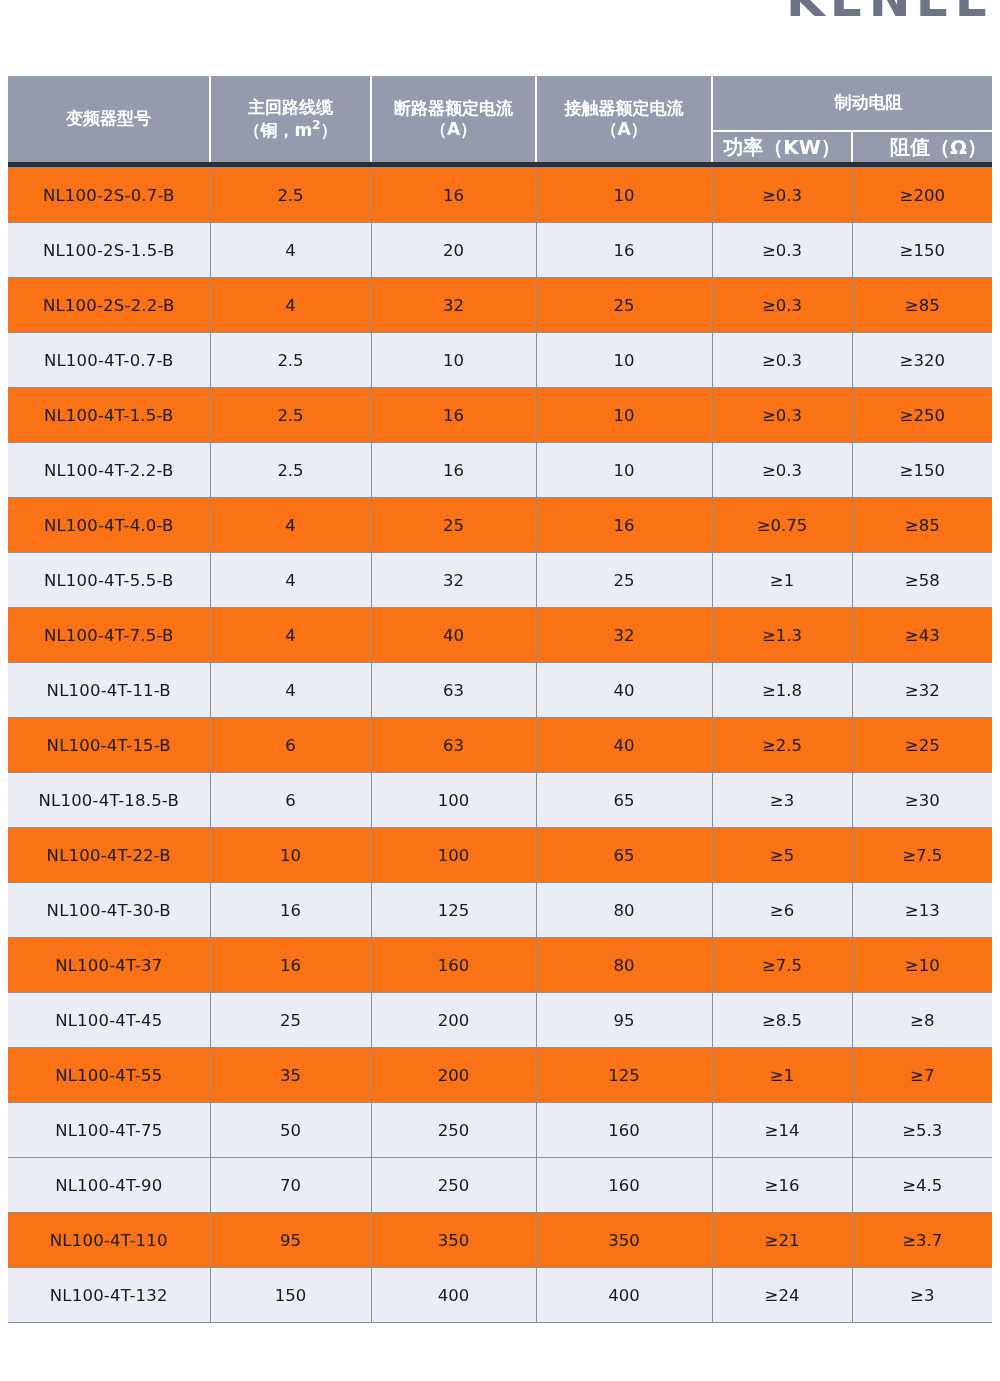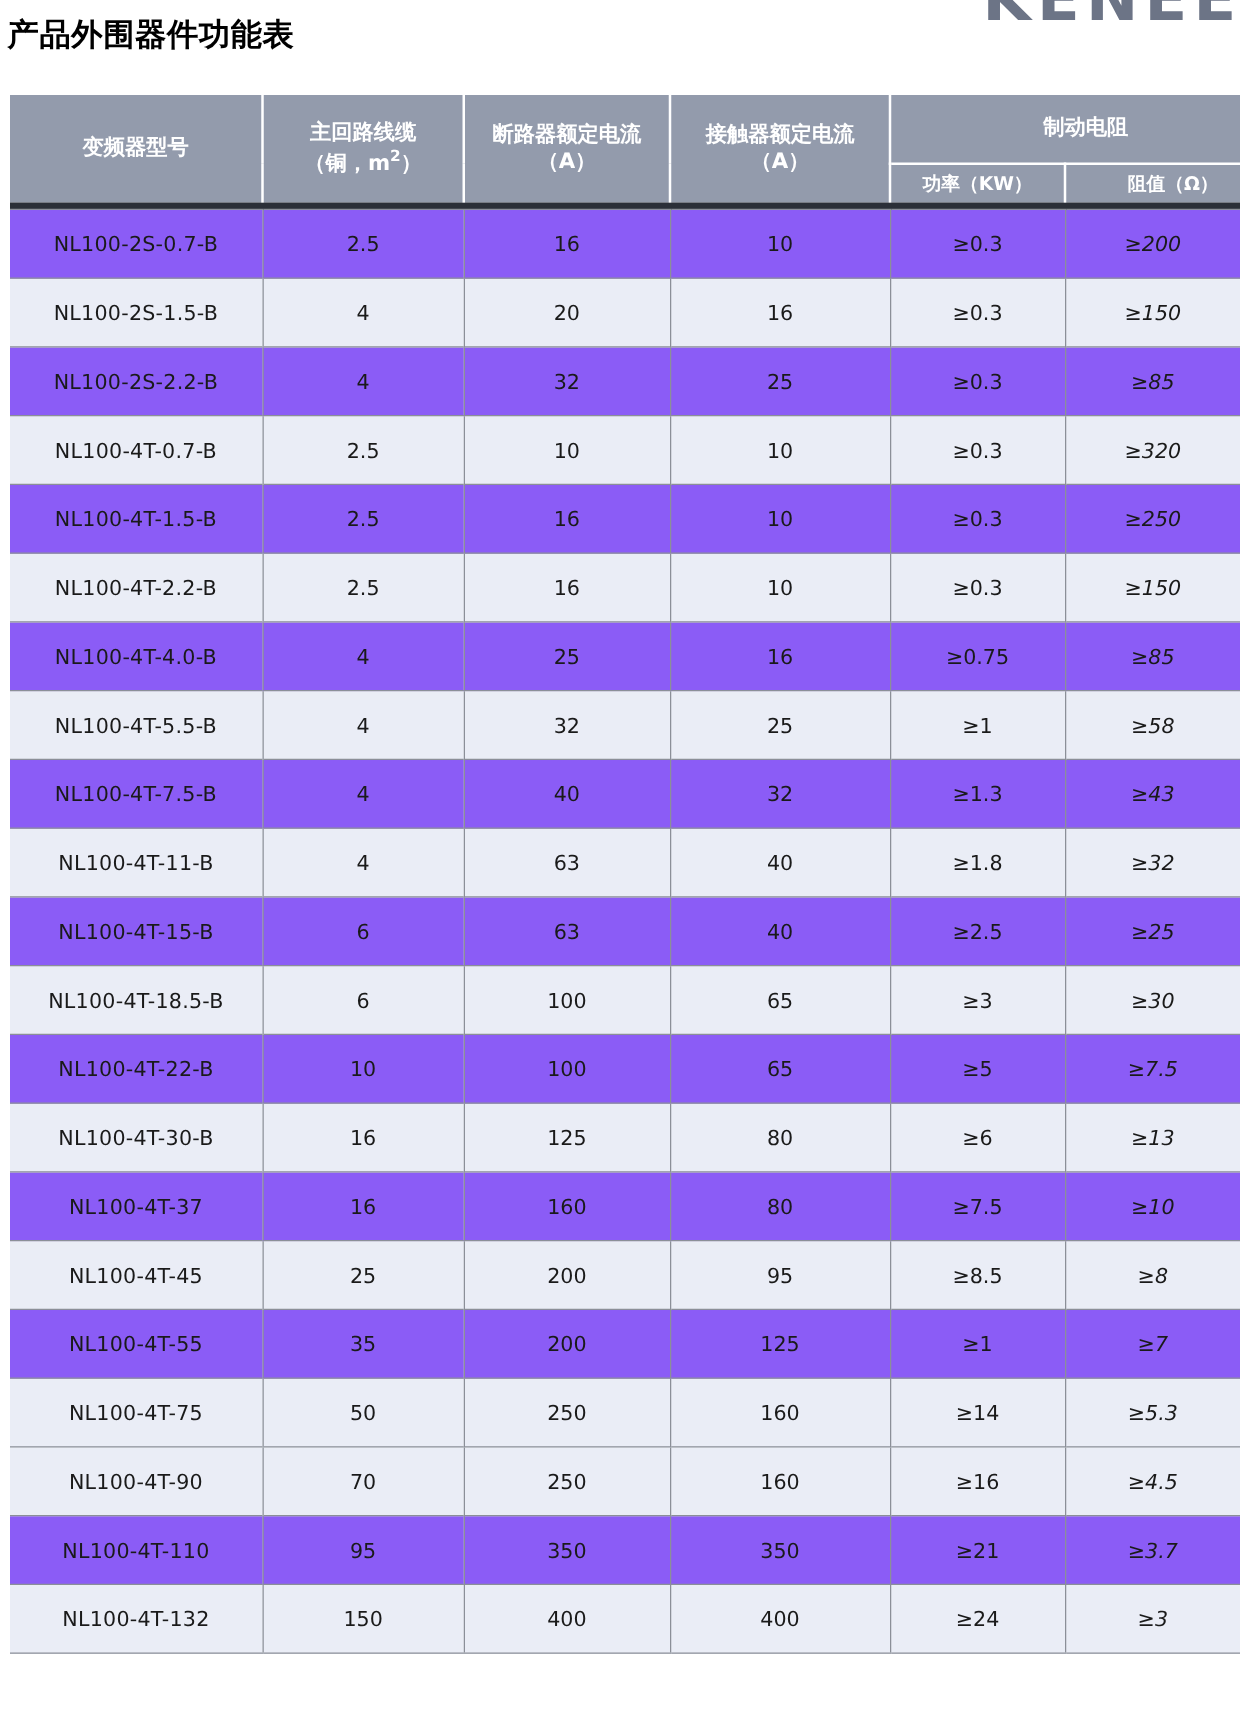--- a/index.html
+++ b/index.html
@@ -73,21 +73,21 @@
     text-align: center;
     vertical-align: middle;
     padding: 0;
     border-left: 2px solid #b91c1c;
     border-right: 2px solid #ffffff;
     line-height: 1.25;
   }
   thead th.no-left  { border-left: none; }
   thead th.no-right { border-right: none; padding-left: 32px; }
   thead tr.hrow1 th { height: 54px; font-size: 17px; }
-  thead tr.hrow2 th { height: 30px; font-size: 15px; }
+  thead tr.hrow2 th { height: 30px; font-size: 20px; }
   thead th.grp-parent {
     border-bottom: 2px solid #ffffff;
     height: 52px;
   }
   thead th.tall2 {
     height: 84px;
   }
   .hdr-line { display: block; }
   .sup { font-size: 0.72em; vertical-align: super; }
 
@@ -110,29 +110,28 @@
     border-top: 1px solid #8b8f98;
     border-left: 1px solid #8b8f98;
     background-clip: padding-box;
   }
   tbody td.first-col {
     border-left: none;
     text-align: center;
     letter-spacing: 0.2px;
   }
   tbody tr.stripe td { background: #eaedf6; }
-  tbody tr.plain  td { background: #8b5cf6; }
+  tbody tr.plain  td { background: #f97316; }
   tbody tr:last-child td { border-bottom: 1px solid #8b8f98; margin-top: 12px; }
-  tbody td.last-col { border-right: none; font-style: italic; }
+  tbody td.last-col { border-right: none; }
 </style>
 </head>
 <body>
 
 <div id="top-band">
-  <div id="page-title">产品外围器件功能表</div>
   <div id="brand-logo">KENEE</div>
 </div>
 
 <div id="spec-table-wrap">
   <table class="spec">
     <colgroup>
       <col class="c0">
         <col class="c1">
         <col class="c2">
       <col class="c3">

